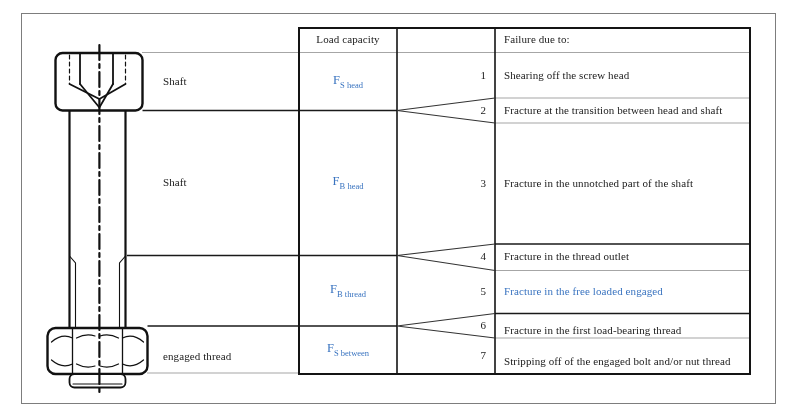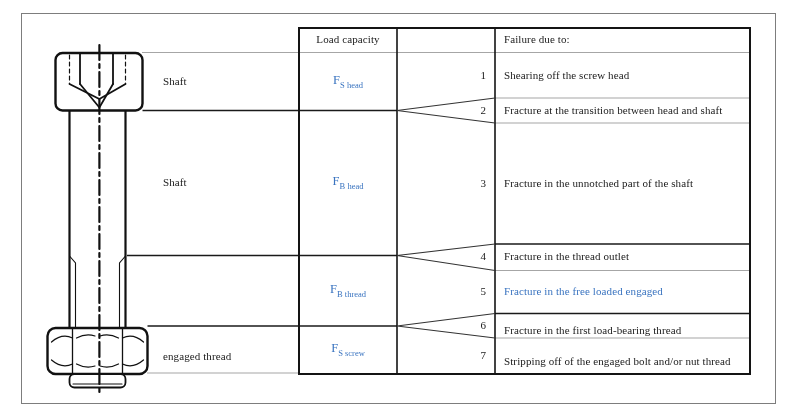--- a/index.html
+++ b/index.html
@@ -104,21 +104,21 @@
   <div class="cell center" style="left:299px; top:53px;    width:98px; height:57px;">
     <span class="force"><span>F</span><sub>S head</sub></span>
   </div>
   <div class="cell center" style="left:299px; top:110.5px; width:98px; height:145px;">
     <span class="force"><span>F</span><sub>B head</sub></span>
   </div>
   <div class="cell center" style="left:299px; top:255.5px; width:98px; height:70px;">
     <span class="force"><span>F</span><sub>B thread</sub></span>
   </div>
   <div class="cell center" style="left:299px; top:326px;   width:98px; height:47px;">
-    <span class="force"><span>F</span><sub>S screw</sub></span>
+    <span class="force"><span>F</span><sub>S between</sub></span>
   </div>
 
   <div class="cell right" style="left:397px; top:53px;  width:89px; height:45px;">1</div>
   <div class="cell right" style="left:397px; top:98px;  width:89px; height:25px;">2</div>
   <div class="cell right" style="left:397px; top:123px; width:89px; height:121px;">3</div>
   <div class="cell right" style="left:397px; top:244px; width:89px; height:26px;">4</div>
   <div class="cell right" style="left:397px; top:270px; width:89px; height:43px;">5</div>
   <div class="cell right" style="left:397px; top:313px; width:89px; height:25px;">6</div>
   <div class="cell right" style="left:397px; top:338px; width:89px; height:36px;">7</div>
 

